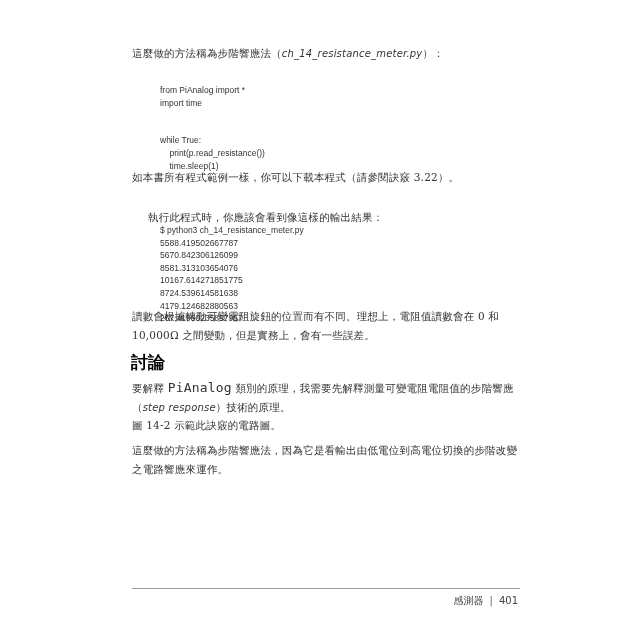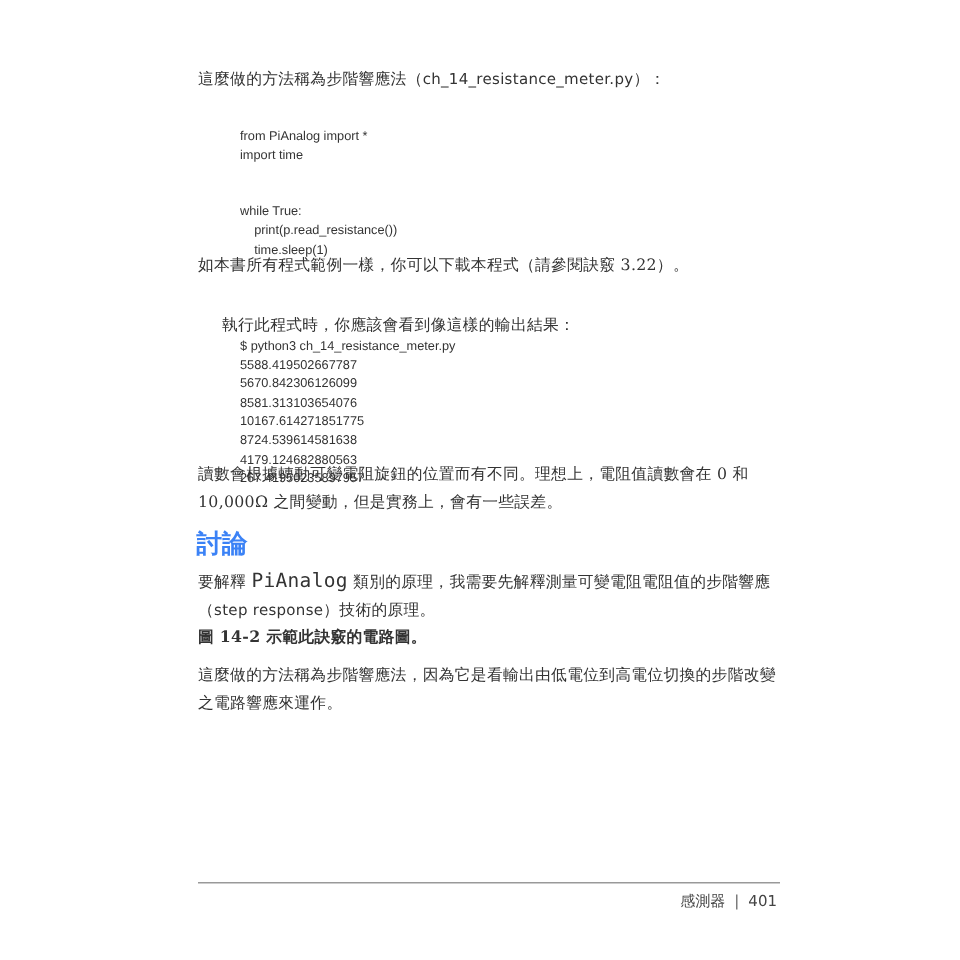--- a/index.html
+++ b/index.html
@@ -1,27 +1,27 @@
 <!DOCTYPE html>
 <html><head>
 <meta charset="utf-8">
 <style>
   html, body { margin: 0; padding: 0; background: #ffffff; }
   body { width: 640px; height: 640px; position: relative; overflow: hidden;
          font-family: "DejaVu Serif", "Liberation Serif", serif; color: #2a2a2a; }
   .page { position: absolute; left: 0; top: 0; width: 640px; height: 640px; background: #fff; }
   .para { position: absolute; left: 132px; width: 390px; font-size: 10.5px; line-height: 19px; letter-spacing: 0.2px; color: #333; }
-  .para .ital { font-family: "DejaVu Sans", sans-serif; font-size: 10px; }
+  .para .ital { font-style: italic; font-family: "DejaVu Sans", sans-serif; font-size: 10px; }
   .para .mono { font-family: "DejaVu Sans Mono", "Liberation Mono", monospace; font-size: 13px; }
   .para .bold { font-weight: bold; }
   .code { position: absolute; left: 148px; font-family: Liberation Sans, sans-serif;
           font-size: 8.5px; line-height: 12.6px; color: #333; white-space: pre; margin: 12px; }
   .code-line { display: block; height: 12.6px; }
   .heading { position: absolute; left: 131px; top: 351px; font-family: "DejaVu Sans", "Liberation Sans", sans-serif;
-             font-size: 17px; font-weight: bold; color: #3b82f6; }
+             font-size: 17px; font-weight: bold; color: #000000; }
   .footer-rule { position: absolute; left: 132px; top: 588px; width: 388px; height: 1px; background: #999; }
   .footer { position: absolute; right: 122px; top: 594px; font-size: 10px; color: #444;
             font-family: "DejaVu Sans", "Liberation Sans", sans-serif; text-align: right; }
   .footer .sep { margin: 0 6px; color: #666; }
 </style>
 </head>
 <body>
 
 <div class="page">
 
@@ -38,21 +38,21 @@
   <pre class="code" style="top:212px;"><span class="code-line">$ python3 ch_14_resistance_meter.py</span><span class="code-line">5588.419502667787</span><span class="code-line">5670.842306126099</span><span class="code-line">8581.313103654076</span><span class="code-line">10167.614271851775</span><span class="code-line">8724.539614581638</span><span class="code-line">4179.124682880563</span><span class="code-line">267.41950235897957</span></pre>
 
   <p class="para" style="top:307px; margin:0;">讀數會根據轉動可變電阻旋鈕的位置而有不同。理想上，電阻值讀數會在 0 和 10,000Ω 之間變動，但是實務上，會有一些誤差。</p>
 
   <div class="heading">討論</div>
 
   <p class="para" style="top:378px; margin:0;">
     <span>要解釋 </span><span class="mono">PiAnalog</span><span> 類別的原理，我需要先解釋測量可變電阻電阻值的步階響應（</span><span class="ital">step response</span><span>）技術的原理。</span>
   </p>
 
-  <p class="para" style="top:416px; margin:0;font-weight:bold;">圖 14-2 示範此訣竅的電路圖。</p>
+  <p class="para" style="top:416px; margin:0;">圖 14-2 示範此訣竅的電路圖。</p>
 
   <p class="para" style="top:441px; margin:0;">這麼做的方法稱為步階響應法，因為它是看輸出由低電位到高電位切換的步階改變之電路響應來運作。</p>
 
 
   <div class="footer-rule"></div>
   <div class="footer">
     <span>感測器</span><span class="sep">|</span><span>401</span>
   </div>
 
 </div>

